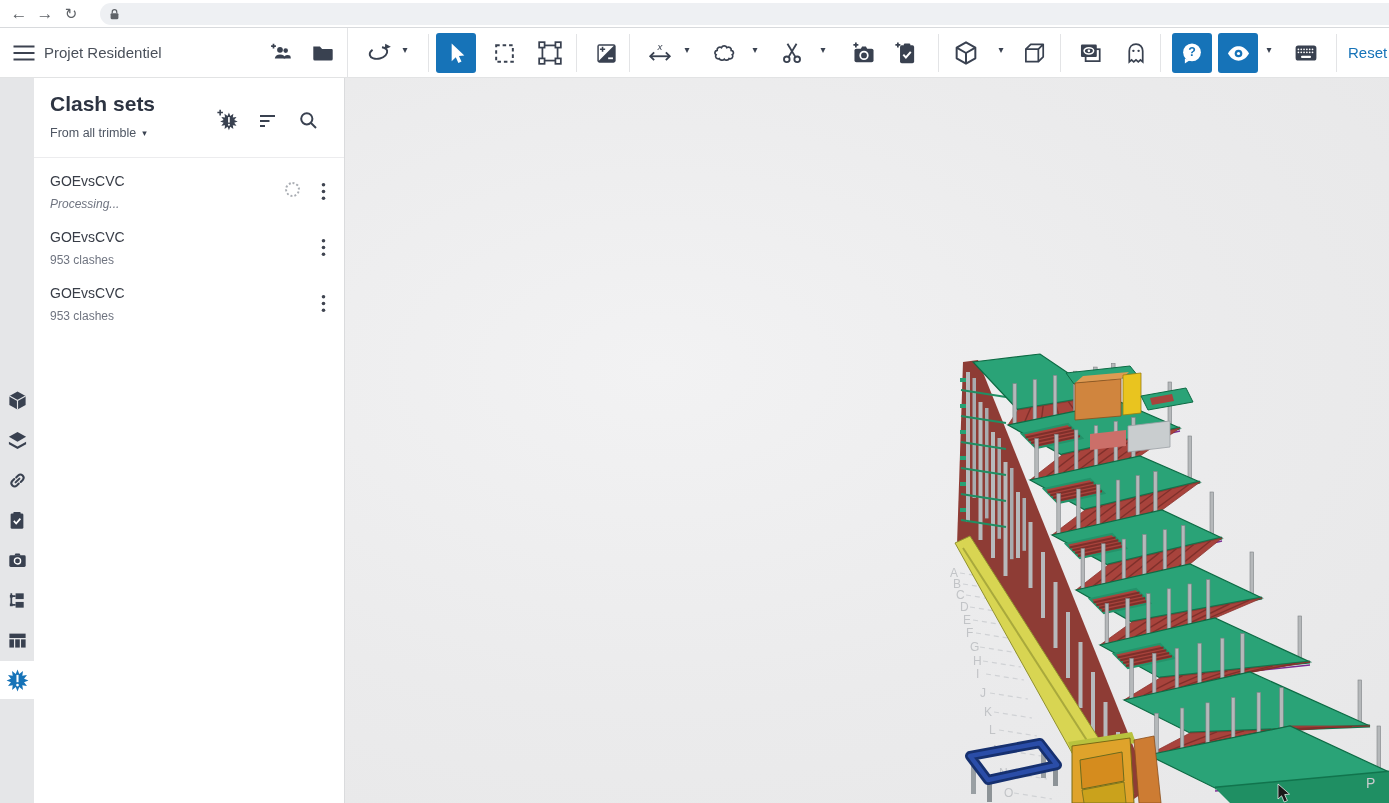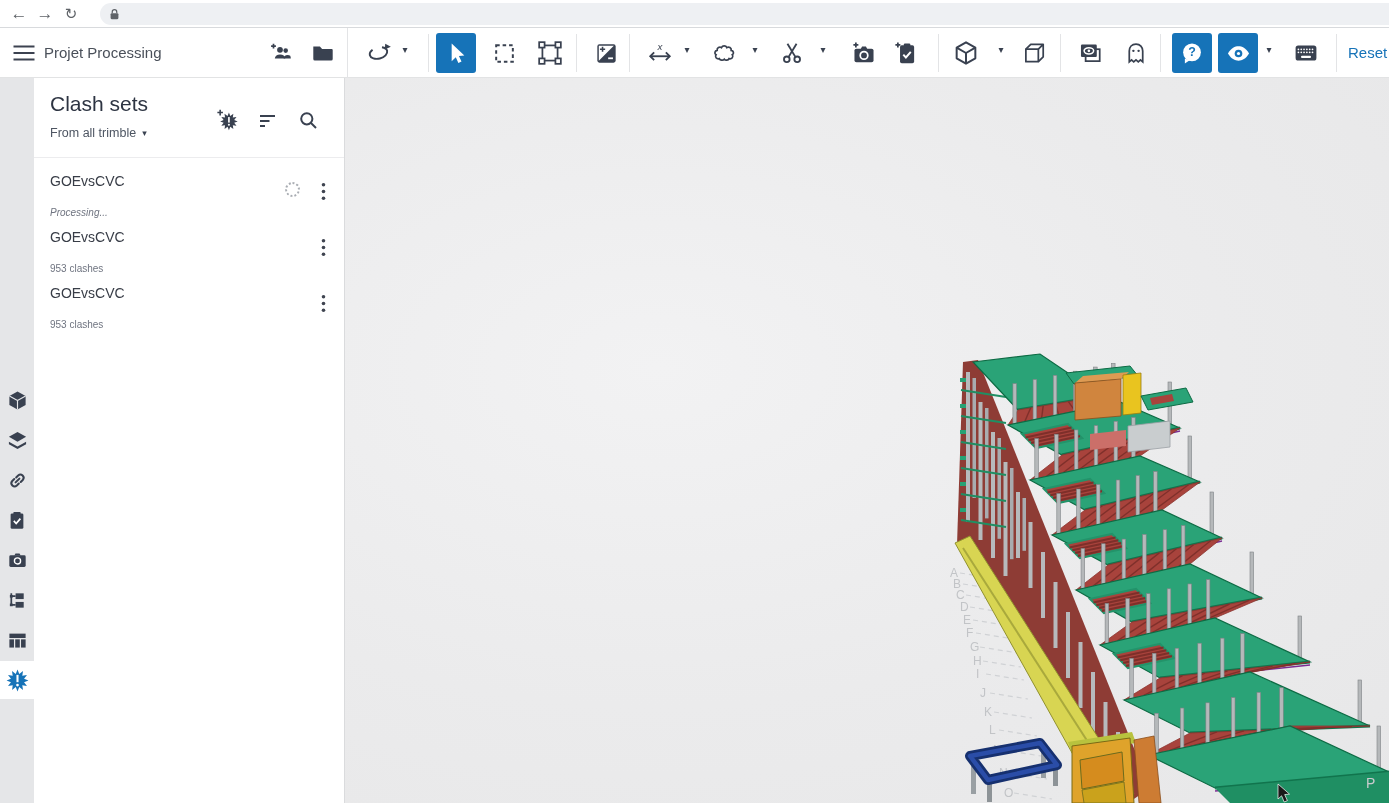--- a/index.html
+++ b/index.html
@@ -33,30 +33,30 @@
   
   .rail{position:absolute;left:0;top:78px;width:34px;height:725px;background:#e5e6e8;}
   .rail-item{position:absolute;left:0;width:34px;height:38px;display:flex;align-items:center;
     justify-content:center;background:none;border:none;padding:0;cursor:pointer;}
   .rail-item.active{background:#fff;}
 
   
   .panel{position:absolute;left:34px;top:78px;width:311px;height:725px;background:#fff;
     border-right:1px solid #dadbdd;}
   .panel-head{position:relative;height:80px;border-bottom:1px solid #ececee;}
-  .panel-head h1{margin:0;position:absolute;left:16px;top:14px;font-size:21px;font-weight:400;color:#2d3442;text-align:center;}
+  .panel-head h1{margin:0;position:absolute;left:16px;top:14px;font-size:21px;font-weight:700;color:#2d3442;text-align:center;}
   .scope{position:absolute;left:16px;top:48px;font-size:12.5px;color:#4d5562;background:none;
     border:none;padding:0;cursor:pointer;display:flex;align-items:center;gap:6px;}
   .scope .caret{font-size:9px;color:#394150;}
   .ph-icons{position:absolute;right:24px;top:30px;display:flex;gap:16px;}
   .ph-icons button{background:none;border:none;padding:0;cursor:pointer;width:24px;height:24px;
     display:flex;align-items:center;justify-content:center;}
   .row{position:relative;height:56px;padding:9px 16px 0 16px;cursor:pointer;}
   .row-name{font-size:14px;color:#383d47;}
-  .row-status{font-size:10px;color:#6f7480;margin-top:18px;}
+  .row-status{font-size:12px;color:#6f7480;margin-top:8px;}
   .row-status.proc{font-style:italic;}
   .spin{position:absolute;right:44px;top:18px;width:15px;height:15px;border:2px dotted #a9adb3;
     border-radius:50%;animation:sp 1.1s linear infinite;}
   @keyframes sp{to{transform:rotate(360deg)}}
   .kebab{position:absolute;right:18px;top:18px;background:none;border:none;padding:0;cursor:pointer;}
   .kebab circle{fill:#3f4450;}
   .list{padding-top:6px;}
 
   
   .canvas{position:absolute;left:345px;top:78px;width:1044px;height:725px;
@@ -84,21 +84,21 @@
 </div>
 
 <div class="appbar">
   <button class="abs" style="left:12px;top:14px;background:none;border:none;padding:0;cursor:pointer">
     <svg width="24" height="22" viewBox="0 0 24 22">
         <g stroke="#3c4250" stroke-width="2">
           <path d="M1.5 4.5 H22.5 M1.5 11 H22.5 M1.5 17.5 H22.5"></path>
         </g>
       </svg>
   </button>
-  <span class="proj-title">Projet Processing</span>
+  <span class="proj-title">Projet Residentiel</span>
   <button class="tbtn" style="left:262px">
     <svg width="26" height="24" viewBox="0 0 24 24">
         <g fill="#394150">
           <path d="M5.5 2.8 V7.6 M3.1 5.2 H7.9" stroke="#394150" stroke-width="1.7" fill="none"></path>
           <circle cx="12" cy="8.8" r="2.9"></circle>
           <path d="M6.8 17.6 a5.3 4.7 0 0 1 10.5 0 Z"></path>
           <circle cx="17.7" cy="9.6" r="2.3"></circle>
           <path d="M15.6 17.6 a4 3.6 0 0 1 6.6-2.8 c.4.8.6 1.8.6 2.8 Z"></path>
         </g>
       </svg>

